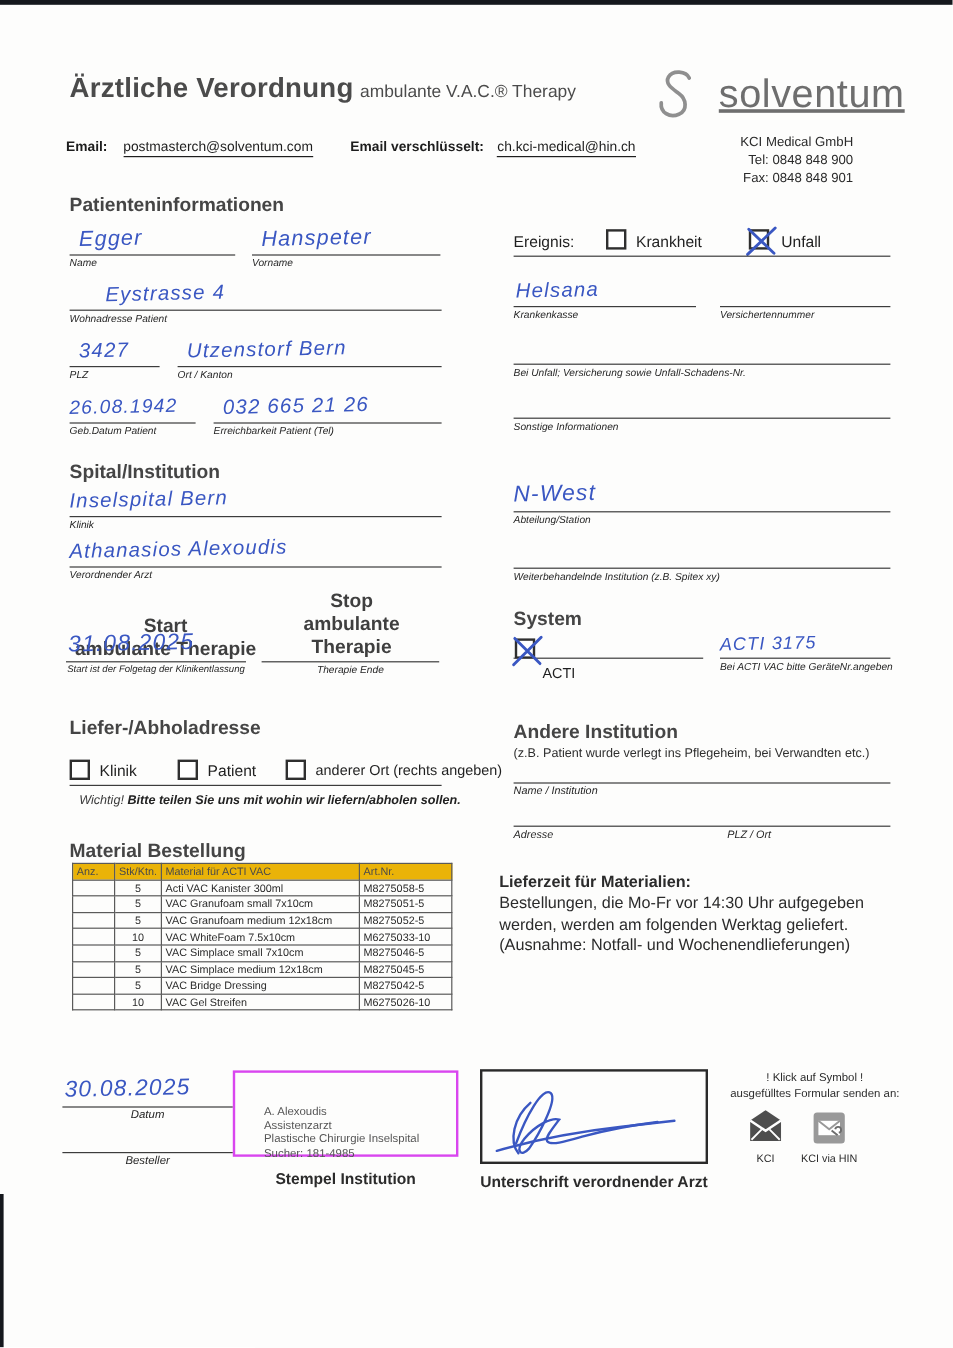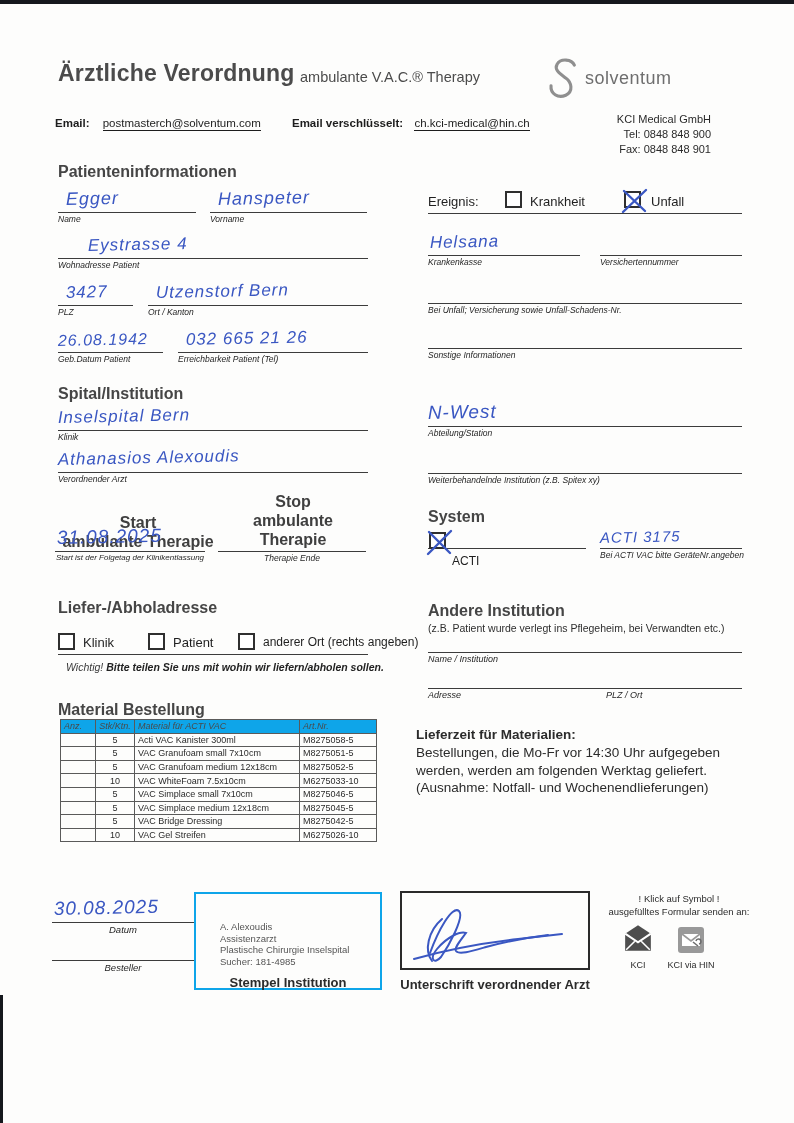--- a/index.html
+++ b/index.html
@@ -4,21 +4,21 @@
 <style>
   html,body{margin:0;padding:0;background:#ffffff;}
   .sheet{position:relative;width:794px;height:1123px;background:#fdfdfc;overflow:hidden;
          font-family:"Liberation Sans",sans-serif;color:#2e2e2e;}
   .scan-top{position:absolute;left:0;top:0;width:794px;height:4px;background:#15181d;}
   .scan-left{position:absolute;left:0;top:995px;width:3px;height:128px;background:#15181d;}
 
   .title-bold{position:absolute;left:58px;top:60px;font-size:23px;font-weight:bold;color:#4b4b4b;letter-spacing:.2px;}
   .title-rest{position:absolute;left:300px;top:69px;font-size:14.5px;color:#4b4b4b;}
   .logo{position:absolute;left:545px;top:53px;display:flex;align-items:center;}
-  .logo-text{font-size:18px;color:#6e6e6e;letter-spacing:.5px;margin-left:2px;}
+  .logo-text{font-size:33px;color:#6e6e6e;letter-spacing:.5px;margin-left:16px;text-decoration:underline;}
   .company{position:absolute;left:545px;top:112px;width:166px;text-align:right;font-size:11px;line-height:15px;color:#2a2a2a;}
 
   .email-row{position:absolute;left:55px;top:117px;font-size:11.5px;color:#1d1d1d;}
   .email-label{font-weight:bold;}
   .email-link{border-bottom:1.2px solid #1d1d1d;padding-bottom:1px;}
 
   .h1{position:absolute;font-size:16px;font-weight:bold;color:#454545;}
 
   .field{position:absolute;border-bottom:1.6px solid #3c3c3c;}
   .hw{position:absolute;left:8px;bottom:2px;font-style:italic;color:#3a57c2;font-size:17px;
@@ -33,29 +33,29 @@
   .cb-label{position:absolute;font-size:13px;color:#1f1f1f;white-space:nowrap;}
   .rule{position:absolute;border-bottom:1.6px solid #3c3c3c;}
 
   .two-line-head{position:absolute;text-align:center;font-size:16px;font-weight:bold;color:#3f3f3f;line-height:19px;}
 
   .note{position:absolute;left:66px;top:661px;font-size:10.5px;font-style:italic;color:#3a3a3a;}
   .note b{color:#222;}
 
   table.mat{position:absolute;left:60px;top:719px;border-collapse:collapse;font-size:9px;color:#2b2b2b;}
   table.mat td,table.mat th{border:1px solid #5a5a5a;padding:0 3px;height:12.6px;text-align:left;font-weight:normal;white-space:nowrap;}
-  table.mat th{background:#0ea5e9;color:#4a4a4a;font-style:italic;}
+  table.mat th{background:#eab308;color:#4a4a4a;}
   .c-anz{width:28px;} .c-stk{width:32px;text-align:center!important;} .c-mat{width:158px;} .c-art{width:70px;}
   td.c-stk{text-align:center;}
 
   .sub{position:absolute;font-size:10.5px;color:#2e2e2e;}
   .lz-title{position:absolute;left:416px;top:727px;font-size:13.5px;font-weight:bold;color:#2b2b2b;}
   .lz-body{position:absolute;left:416px;top:744px;font-size:13.5px;color:#2b2b2b;line-height:17.5px;}
 
-  .stamp-box{position:absolute;left:194px;top:892px;width:188px;height:98px;border:2px solid #0ea5e9;
+  .stamp-box{position:absolute;left:194px;top:892px;width:188px;height:72px;border:2px solid #d946ef;
              padding:27px 0 0 24px;box-sizing:border-box;font-size:9.5px;line-height:11.5px;color:#555;}
   .sig-box{position:absolute;left:400px;top:891px;width:190px;height:79px;border:2.5px solid #2a2a2a;box-sizing:border-box;}
   .box-label{position:absolute;font-size:13px;font-weight:bold;color:#2b2b2b;text-align:center;}
 
   .send-info{position:absolute;left:606px;top:893px;width:146px;text-align:center;font-size:9.5px;line-height:12.5px;color:#2c2c2c;}
   .icon-kci{position:absolute;left:623px;top:924px;width:30px;height:28px;}
   .icon-hin{position:absolute;left:677px;top:926px;width:28px;height:28px;}
   .icon-lbl{position:absolute;font-size:9px;color:#2c2c2c;text-align:center;}
 </style>
 </head>

